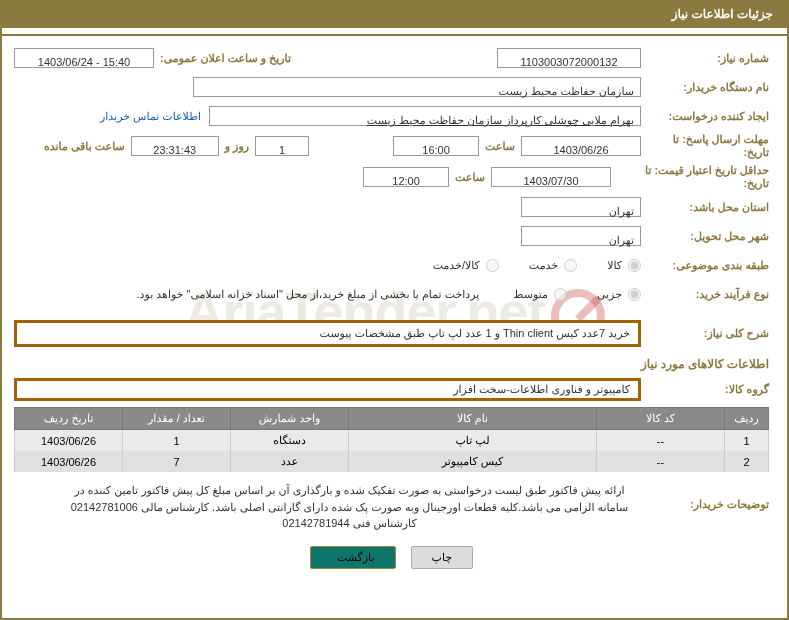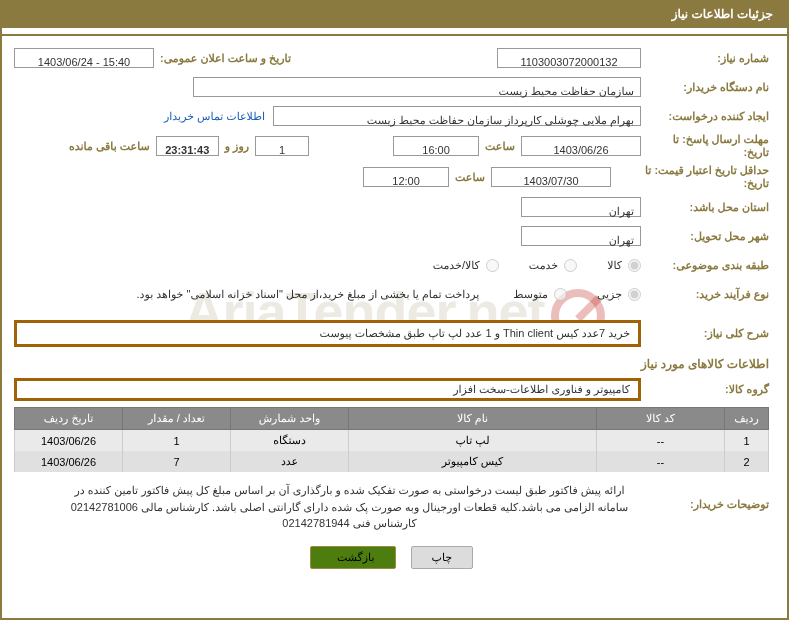--- a/index.html
+++ b/index.html
@@ -53,25 +53,25 @@
   line-height: 18px;
   padding: 4px 6px;
   background: #fff;
   color: #333;
   text-align: center;
   direction: ltr;
 }
 .field-text { direction: rtl; text-align: right; }
 .field-w1 { width: 144px; }
 .field-w2 { width: 448px; }
-.field-w3 { width: 368px; }
+.field-w3 { width: 432px; text-decoration: underline; }
 .field-w4 { width: 120px; }
 .field-w5 { width: 86px; margin-left: 44px; }
 .field-w6 { width: 54px; }
-.field-w7 { width: 63px; font-weight: bold; }
+.field-w7 { width: 88px; }
 .field-w8 { width: 140px; }
 .spacer { flex: 1; }
 .mini-label {
   color: #8a7a3f;
   font-weight: bold;
   margin: 0 6px;
 }
 .link {
   color: #1a5fb4;
   cursor: pointer;
@@ -178,21 +178,21 @@
   border: 1px solid #aaa;
   background: #dcdcdc;
   padding: 4px 20px;
   margin: 0 6px;
   cursor: pointer;
   font-family: Tahoma;
   font-size: 11px;
   border-radius: 2px;
 }
 .btn-back {
-  background: #4d7c0f;
+  background: #0f766e;
   border-color: #a08a40;
   padding-left: 26px;
 }
 .inner-area { position: relative; z-index: 1; }
 .col-ردیف { width: 44px; }
 .col-کد { width: 128px; }
 .col-نام { width: auto; }
 .col-واحد { width: 118px; }
 .col-تعداد { width: 108px; }
 .col-تاریخ { width: 108px; }

